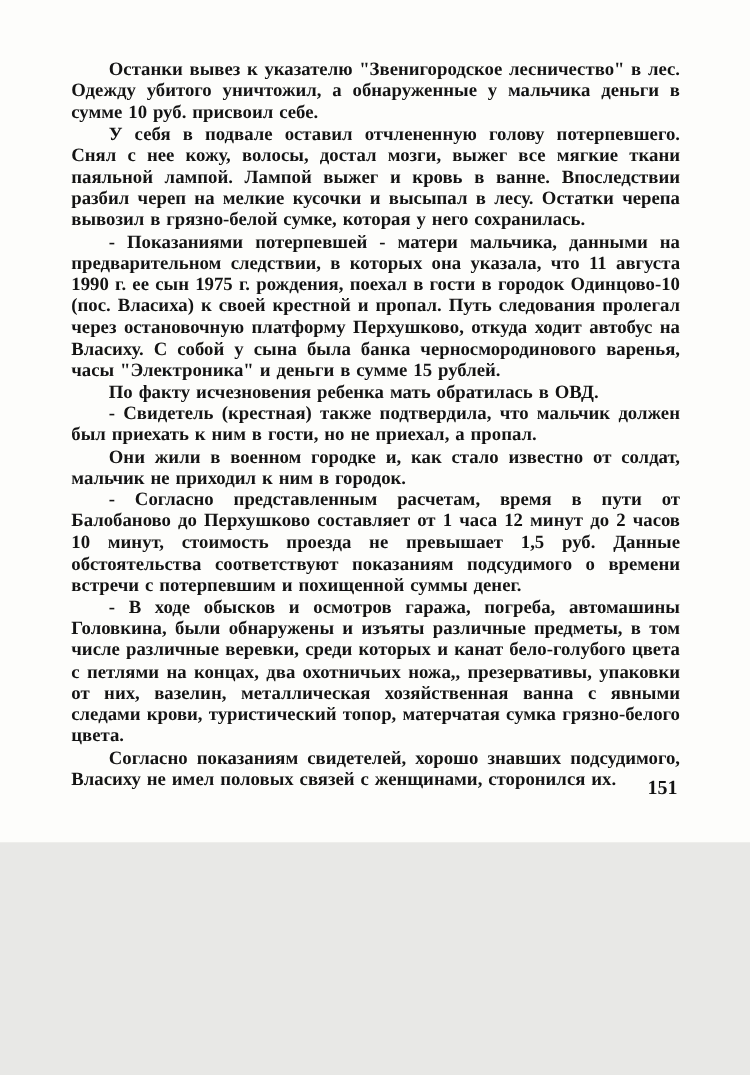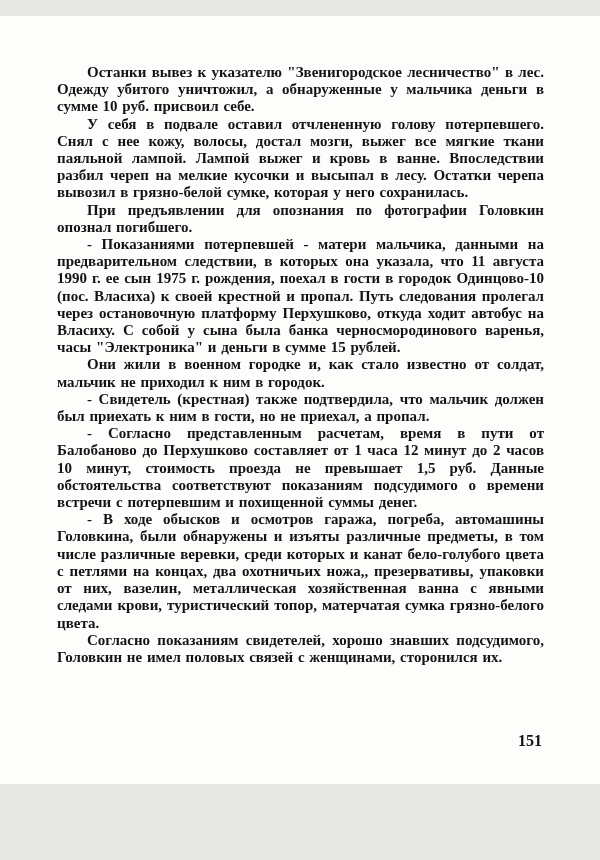--- a/index.html
+++ b/index.html
@@ -2,22 +2,22 @@
 <html><head>
 <meta charset="utf-8">
 <style>
   html, body {
     margin: 0;
     padding: 0;
     background: #e8e8e6;
   }
   .page {
     width: 600px;
-    height: 768px;
-    margin: 16px auto;
+    height: 674px;
+    margin: 0 auto;
     background: #fdfdfb;
     position: relative;
     box-sizing: border-box;
     padding: 48px 56px 0 57px;
     overflow: hidden;
     font-family: "Liberation Serif", "DejaVu Serif", serif;
     font-weight: 700;
     color: #141414;
   }
   .text-block {
@@ -41,22 +41,22 @@
     text-align: center;
   }
 </style>
 </head>
 <body>
 
 <div class="page">
   <div class="text-block">
     <p class="para">Останки вывез к указателю "Звенигородское лесничество" в лес. Одежду убитого уничтожил, а обнаруженные у мальчика деньги в сумме 10 руб. присвоил себе.</p>
     <p class="para">У себя в подвале оставил отчлененную голову потерпевшего. Снял с нее кожу, волосы, достал мозги, выжег все мягкие ткани паяльной лампой. Лампой выжег и кровь в ванне. Впоследствии разбил череп на мелкие кусочки и высыпал в лесу. Остатки черепа вывозил в грязно-белой сумке, которая у него сохранилась.</p>
-    <p class="para">При предъявлении для опознания по фотографии Головкин опознал погибшего.</p>
     <p class="para">- Показаниями потерпевшей - матери мальчика, данными на предварительном следствии, в которых она указала, что 11 августа 1990 г. ее сын 1975 г. рождения, поехал в гости в городок Одинцово-10 (пос. Власиха) к своей крестной и пропал. Путь следования пролегал через остановочную платформу Перхушково, откуда ходит автобус на Власиху. С собой у сына была банка черносмородинового варенья, часы "Электроника" и деньги в сумме 15 рублей.</p>
+    <p class="para">По факту исчезновения ребенка мать обратилась в ОВД.</p>
+    <p class="para">- Свидетель (крестная) также подтвердила, что мальчик должен был приехать к ним в гости, но не приехал, а пропал.</p>
     <p class="para">Они жили в военном городке и, как стало известно от солдат, мальчик не приходил к ним в городок.</p>
-    <p class="para">- Свидетель (крестная) также подтвердила, что мальчик должен был приехать к ним в гости, но не приехал, а пропал.</p>
     <p class="para">- Согласно представленным расчетам, время в пути от Балобаново до Перхушково составляет от 1 часа 12 минут до 2 часов 10 минут, стоимость проезда не превышает 1,5 руб. Данные обстоятельства соответствуют показаниям подсудимого о времени встречи с потерпевшим и похищенной суммы денег.</p>
     <p class="para">- В ходе обысков и осмотров гаража, погреба, автомашины Головкина, были обнаружены и изъяты различные предметы, в том числе различные веревки, среди которых и канат бело-голубого цвета с петлями на концах, два охотничьих ножа,, презервативы, упаковки от них, вазелин, металлическая хозяйственная ванна с явными следами крови, туристический топор, матерчатая сумка грязно-белого цвета.</p>
-    <p class="para">Согласно показаниям свидетелей, хорошо знавших подсудимого, Головкин не имел половых связей с женщинами, сторонился их.</p>
+    <p class="para">Согласно показаниям свидетелей, хорошо знавших подсудимого, Власиху не имел половых связей с женщинами, сторонился их.</p>
   </div>
   <div class="page-number">151</div>
 </div>
 
 </body></html>

